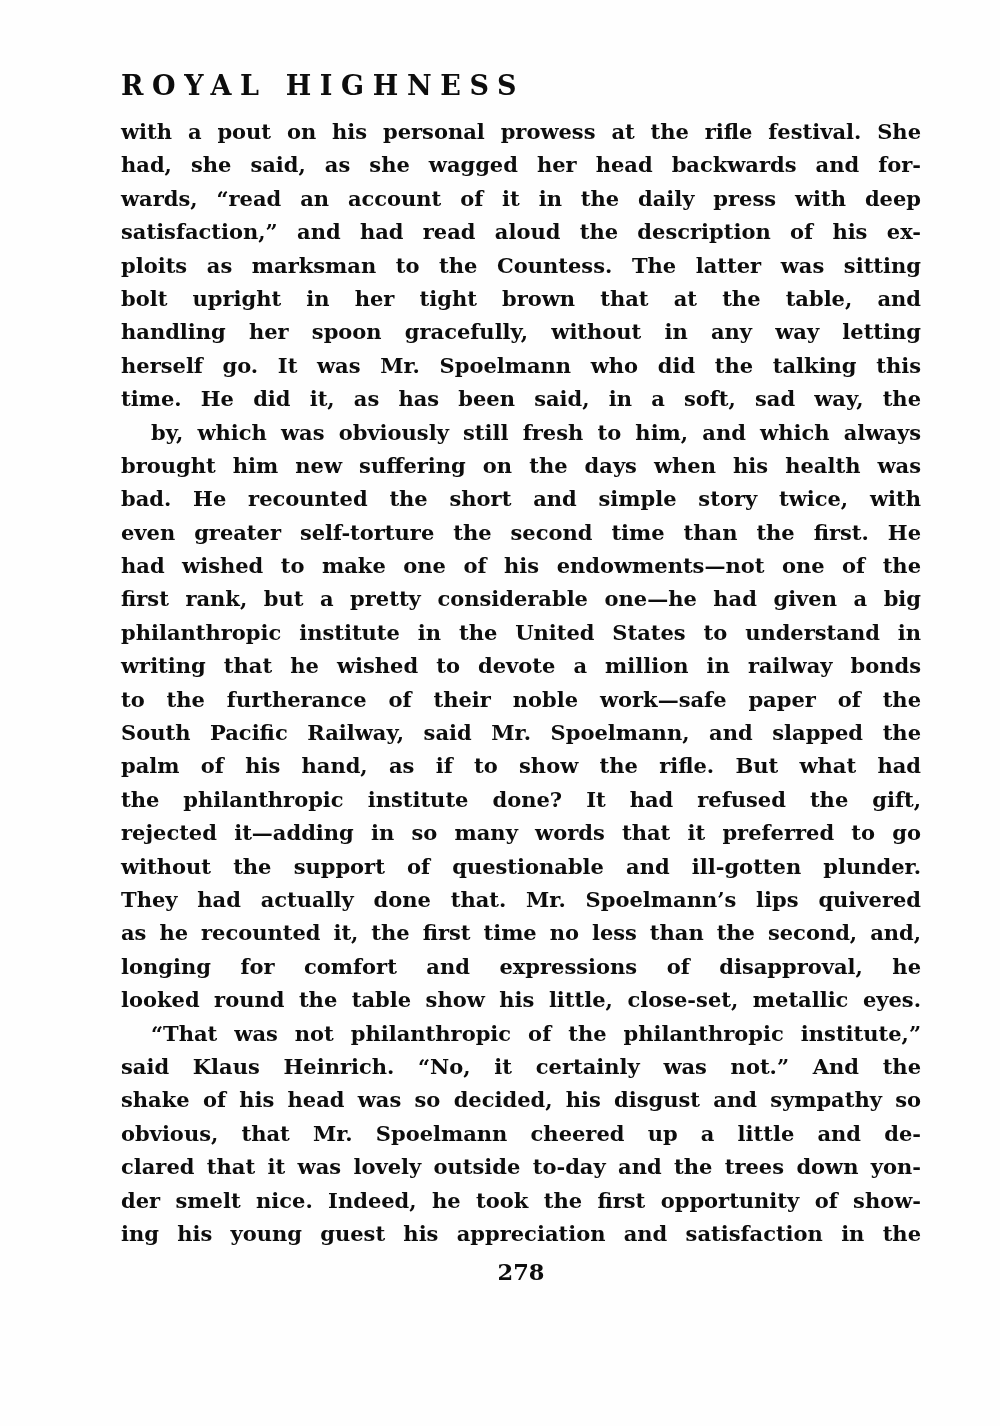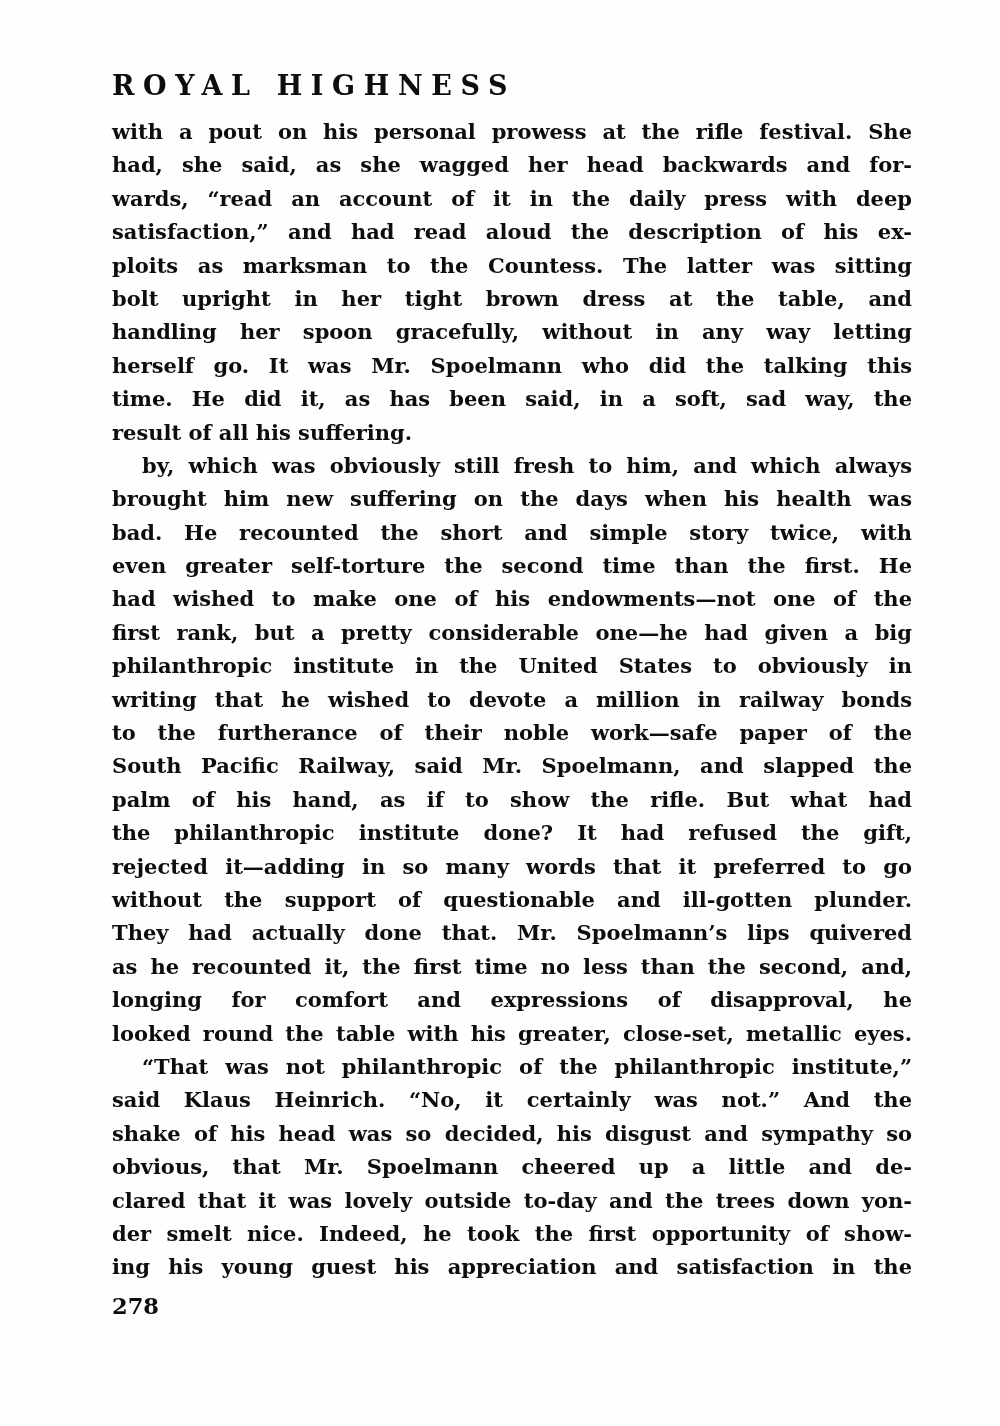--- a/index.html
+++ b/index.html
@@ -11,21 +11,21 @@
     position: relative;
     width: 1000px;
     height: 1426px;
     background: #fefefe;
     overflow: hidden;
     font-family: "DejaVu Serif", "Liberation Serif", serif;
     color: #0d0d0d;
   }
   .content {
     position: absolute;
-    left: 112px;
+    left: 121px;
     top: 70px;
     width: 800px;
   }
   .header {
     font-size: 27px;
     font-weight: bold;
     letter-spacing: 0.32em;
     margin-bottom: 14px;
     white-space: nowrap;
   }
@@ -42,63 +42,62 @@
   }
   .line.no-just {
     text-align-last: left;
   }
   .paragraph.indent .line:first-child {
     text-indent: 30px;
   }
   .page-number {
     font-size: 22.5px;
     font-weight: bold;
-    text-align: left;
+    text-align: center;
     margin-top: 6px;
     line-height: 33.4px;
   }
 </style>
 </head>
 <body>
 
 <div class="page">
   <div class="content">
     <div class="header">ROYAL HIGHNESS</div>
     <div class="text-block">
         <div class="paragraph">
           <div class="line">with a pout on his personal prowess at the rifle festival.  She</div>
           <div class="line">had, she said, as she wagged her head backwards and for-</div>
           <div class="line">wards, “read an account of it in the daily press with deep</div>
           <div class="line">satisfaction,” and had read aloud the description of his ex-</div>
           <div class="line">ploits as marksman to the Countess.  The latter was sitting</div>
-          <div class="line">bolt upright in her tight brown dress at the table, and</div>
+          <div class="line">bolt upright in her tight brown that at the table, and</div>
           <div class="line">handling her spoon gracefully, without in any way letting</div>
           <div class="line">herself go.  It was Mr. Spoelmann who did the talking this</div>
           <div class="line">time.  He did it, as has been said, in a soft, sad way, the</div>
-          <div class="line no-just">result of all his suffering.</div>
         </div>
         <div class="paragraph indent">
           <div class="line">by, which was obviously still fresh to him, and which always</div>
           <div class="line">brought him new suffering on the days when his health was</div>
           <div class="line">bad.  He recounted the short and simple story twice, with</div>
           <div class="line">even greater self-torture the second time than the first.  He</div>
           <div class="line">had wished to make one of his endowments—not one of the</div>
           <div class="line">first rank, but a pretty considerable one—he had given a big</div>
-          <div class="line">philanthropic institute in the United States to obviously in</div>
+          <div class="line">philanthropic institute in the United States to understand in</div>
           <div class="line">writing that he wished to devote a million in railway bonds</div>
           <div class="line">to the furtherance of their noble work—safe paper of the</div>
           <div class="line">South Pacific Railway, said Mr. Spoelmann, and slapped the</div>
           <div class="line">palm of his hand, as if to show the rifle.  But what had</div>
           <div class="line">the philanthropic institute done?  It had refused the gift,</div>
           <div class="line">rejected it—adding in so many words that it preferred to go</div>
           <div class="line">without the support of questionable and ill-gotten plunder.</div>
           <div class="line">They had actually done that.  Mr. Spoelmann’s lips quivered</div>
           <div class="line">as he recounted it, the first time no less than the second, and,</div>
           <div class="line">longing for comfort and expressions of disapproval, he</div>
-          <div class="line">looked round the table with his greater, close-set, metallic eyes.</div>
+          <div class="line">looked round the table show his little, close-set, metallic eyes.</div>
         </div>
         <div class="paragraph indent">
           <div class="line">“That was not philanthropic of the philanthropic institute,”</div>
           <div class="line">said Klaus Heinrich.  “No, it certainly was not.”  And the</div>
           <div class="line">shake of his head was so decided, his disgust and sympathy so</div>
           <div class="line">obvious, that Mr. Spoelmann cheered up a little and de-</div>
           <div class="line">clared that it was lovely outside to-day and the trees down yon-</div>
           <div class="line">der smelt nice.  Indeed, he took the first opportunity of show-</div>
           <div class="line">ing his young guest his appreciation and satisfaction in the</div>
         </div>

